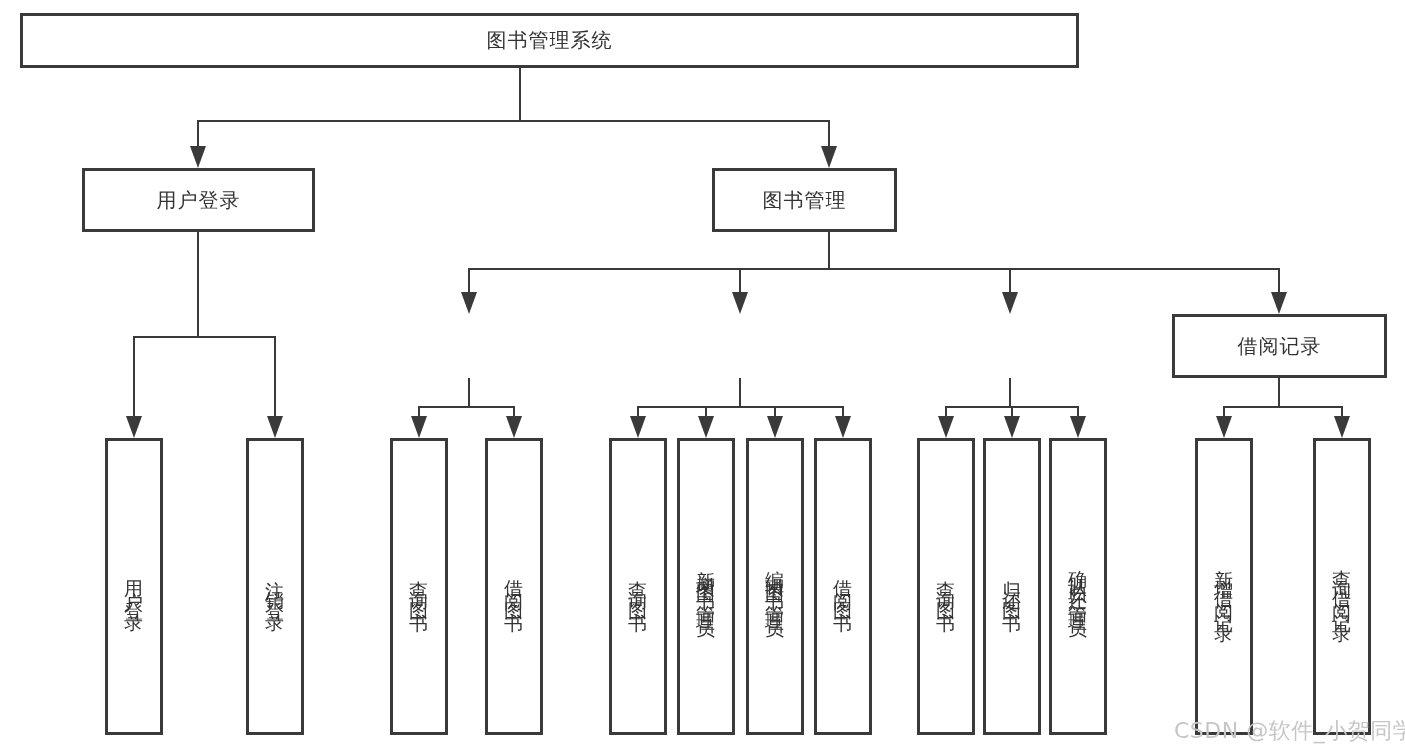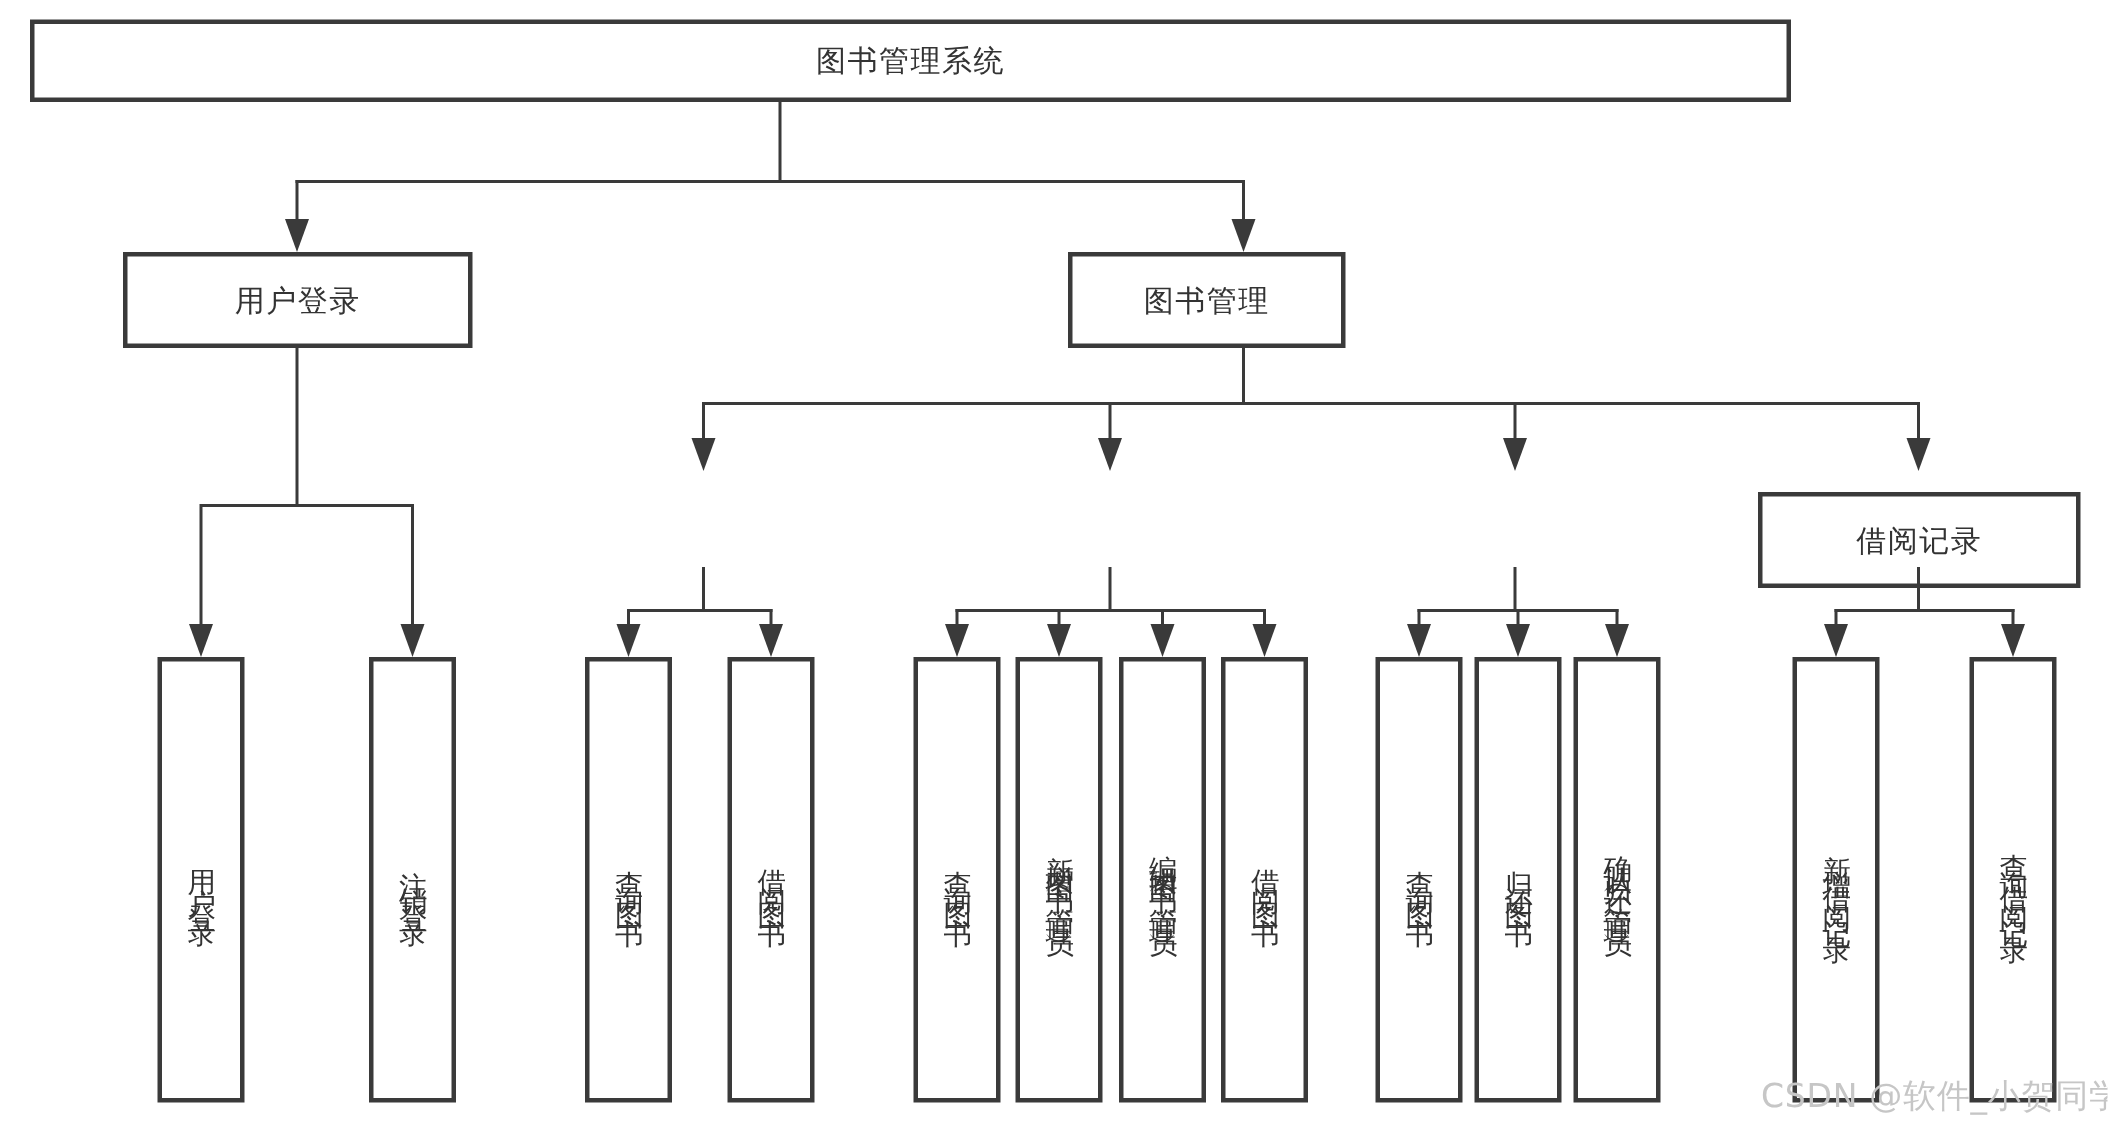--- a/index.html
+++ b/index.html
@@ -34,21 +34,21 @@
   .watermark{
     position:absolute;left:1174px;top:716px;z-index:5;
     font-size:22px;color:var(--wm);letter-spacing:0.5px;white-space:nowrap;
   }
 </style>
 </head>
 <body>
 
 <div class="canvas">
 
-  <div class="box h" style="left:20px;top:13px;width:1174px;height:55px">
+  <div class="box h" style="left:20px;top:13px;width:1059px;height:55px">
     <span>图书管理系统</span>
   </div>
 
   <div class="line" style="left:519px;top:68px;width:2px;height:54px"></div>
   <div class="line" style="left:197px;top:120px;width:633px;height:2px"></div>
   <div class="line" style="left:197px;top:120px;width:2px;height:28px"></div>
   <div class="arrow" style="left:190px;top:146px"></div>
   <div class="line" style="left:828px;top:120px;width:2px;height:28px"></div>
   <div class="arrow" style="left:821px;top:146px"></div>
 
@@ -70,21 +70,21 @@
   <div class="line" style="left:468px;top:268px;width:812px;height:2px"></div>
   <div class="line" style="left:468px;top:268px;width:2px;height:26px"></div>
   <div class="arrow" style="left:461px;top:292px"></div>
   <div class="line" style="left:739px;top:268px;width:2px;height:26px"></div>
   <div class="arrow" style="left:732px;top:292px"></div>
   <div class="line" style="left:1009px;top:268px;width:2px;height:26px"></div>
   <div class="arrow" style="left:1002px;top:292px"></div>
   <div class="line" style="left:1278px;top:268px;width:2px;height:26px"></div>
   <div class="arrow" style="left:1271px;top:292px"></div>
 
-  <div class="box h" style="left:1172px;top:328px;width:215px;height:64px">
+  <div class="box h" style="left:1172px;top:314px;width:215px;height:64px">
     <span>借阅记录</span>
   </div>
 
   <div class="line" style="left:468px;top:378px;width:2px;height:30px"></div>
   <div class="line" style="left:418px;top:406px;width:97px;height:2px"></div>
   <div class="line" style="left:418px;top:406px;width:2px;height:12px"></div>
   <div class="arrow" style="left:411px;top:416px"></div>
   <div class="line" style="left:513px;top:406px;width:2px;height:12px"></div>
   <div class="arrow" style="left:506px;top:416px"></div>
 

